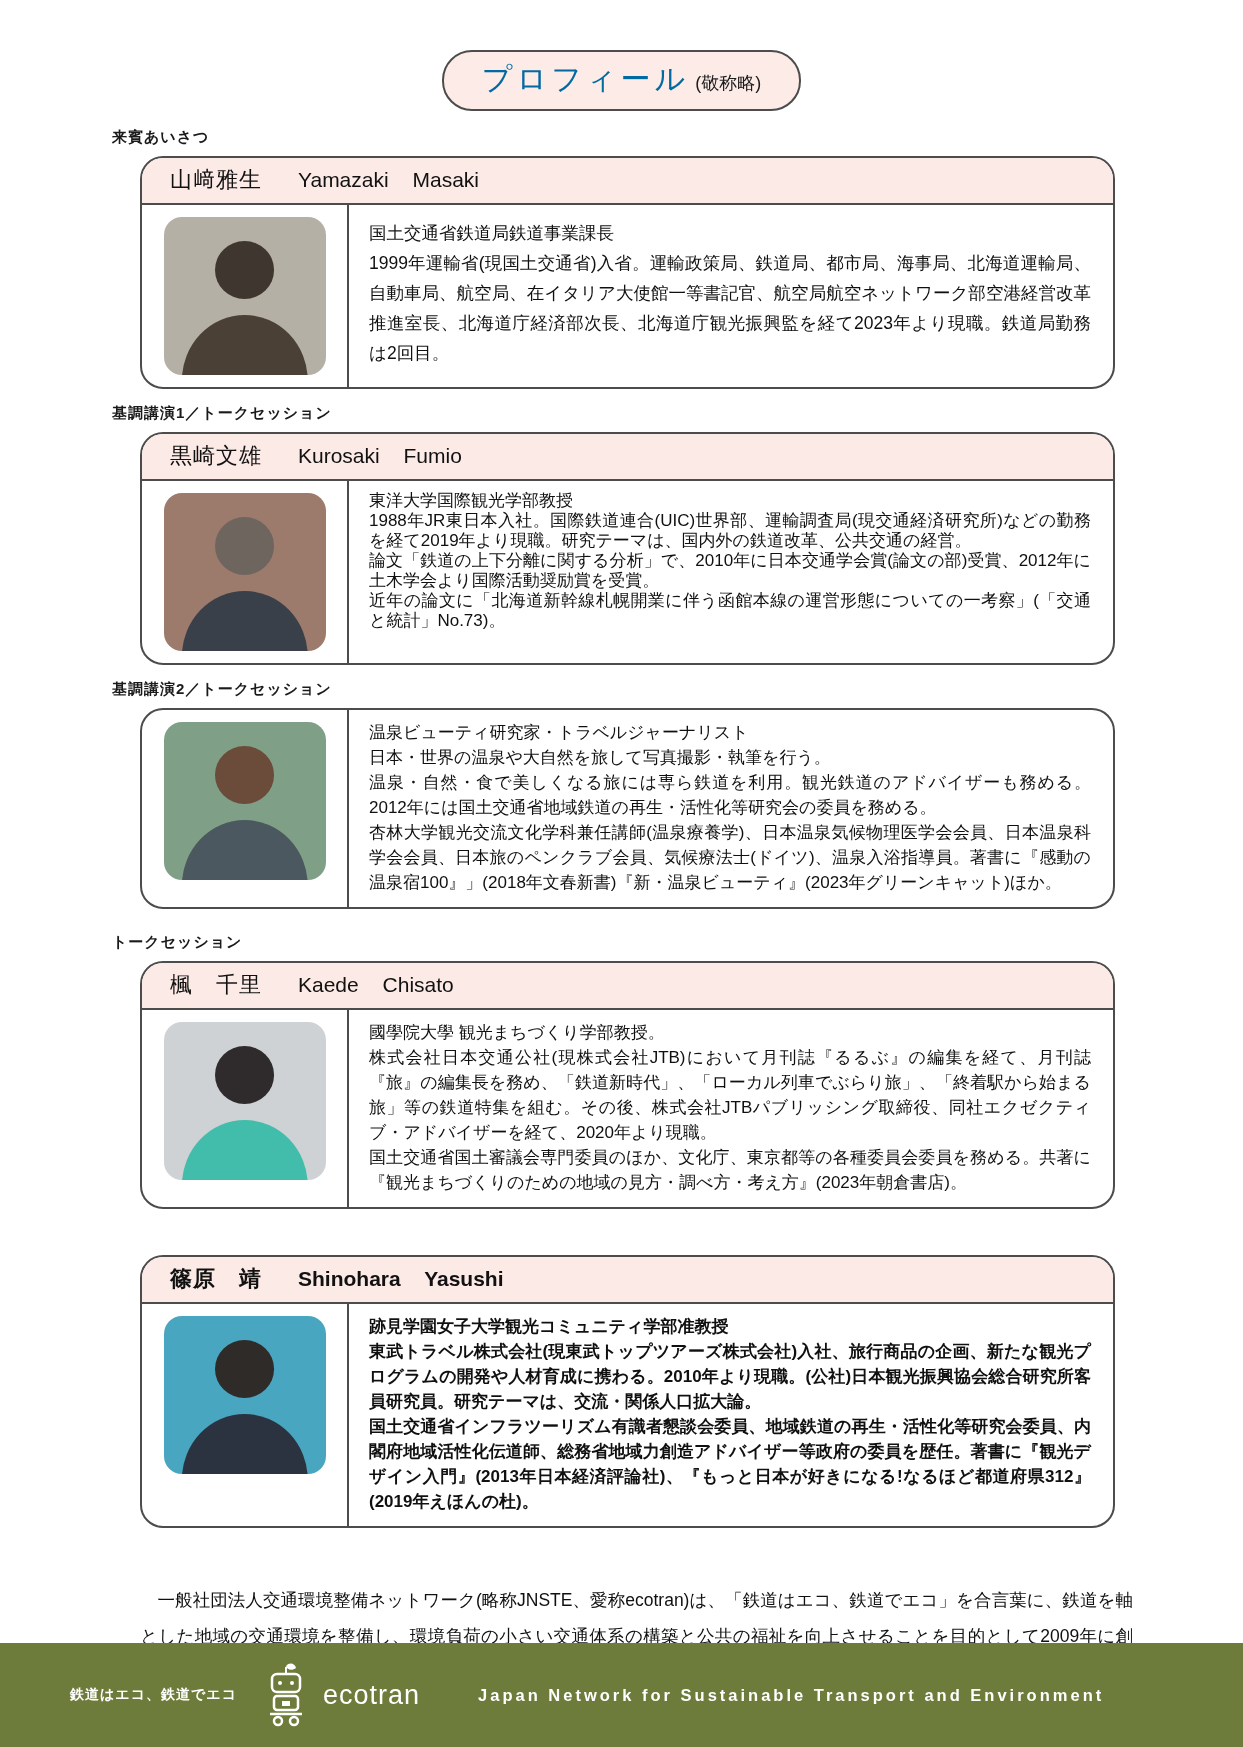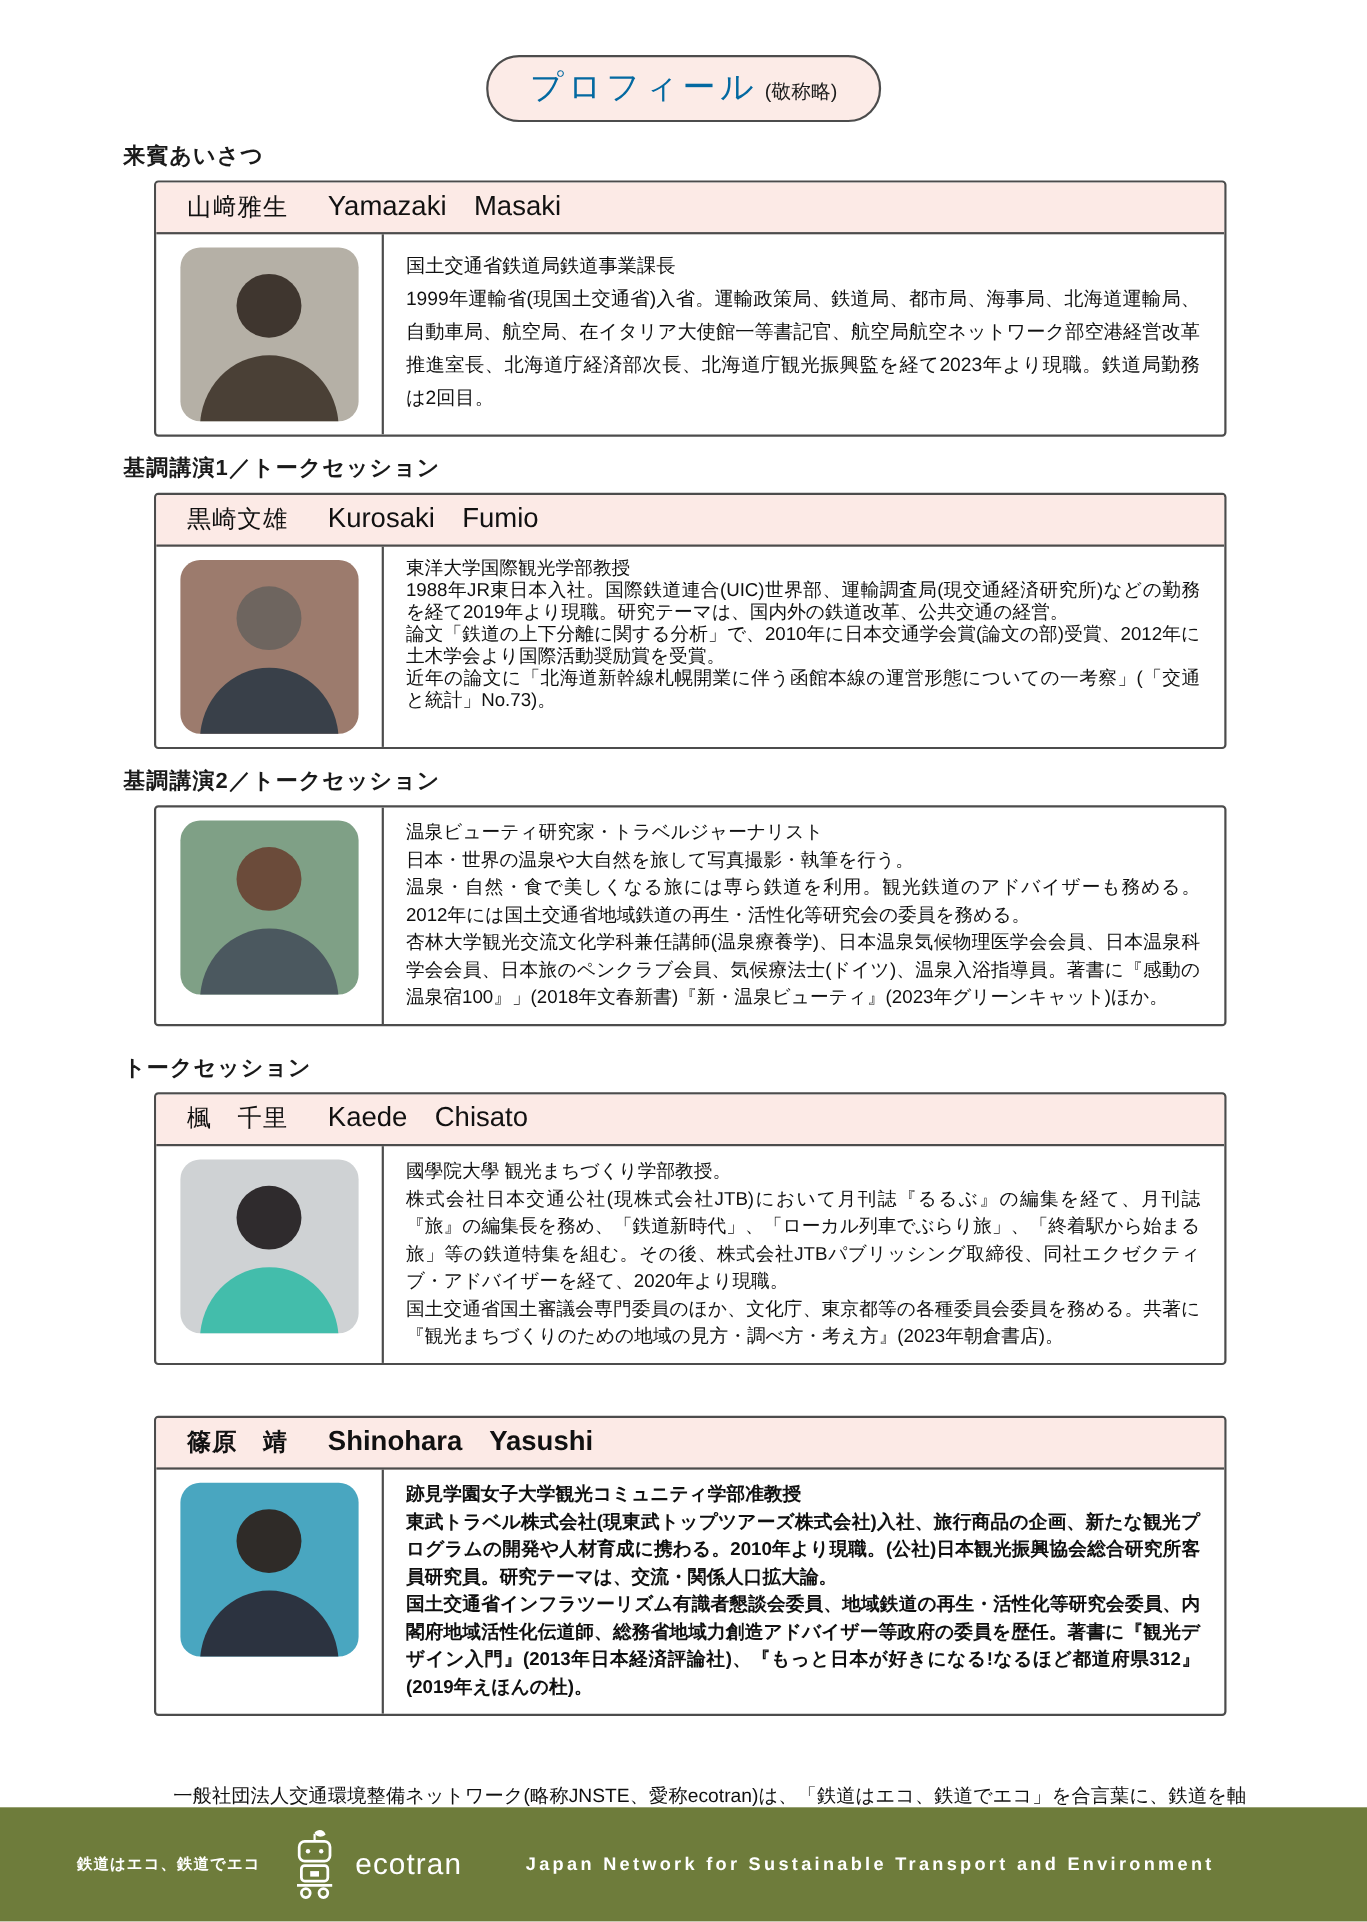--- a/index.html
+++ b/index.html
@@ -20,45 +20,45 @@
     border:2px solid #4c4c4c;
     border-radius:30px;
     padding:7px 38px 9px 38px;
   }
   .title-main { font-size:30px; letter-spacing:4px; color:#0369a1; }
   .title-suffix { font-size:18px; margin-left:6px; color:#1c1c1c; }
 
   
   .sec-label {
     margin:15px 0 9px 112px;
-    font-size:20px;
+    font-size:15px;
     font-weight:bold;
     color:#1a1a1a;
     letter-spacing:1px;
   }
   .sec-label.first { margin-top:17px; }
   .sec-label.gap { margin-top:24px; }
 
   
   .card {
     width:975px;
     margin-left:140px;
     border:2px solid #4c4c4c;
-    border-radius:4px;
+    border-radius:23px;
     overflow:hidden;
     background:#ffffff;
   }
   .card-header {
     background:#fceae6;
     border-bottom:2px solid #4c4c4c;
     padding:7px 0 8px 28px;
     display:flex; align-items:baseline; gap:36px;
   }
   .name-jp { font-size:22px; color:#111; letter-spacing:1px; }
-  .name-en { font-size:25px; color:#111; word-spacing:18px; }
+  .name-en { font-size:21px; color:#111; word-spacing:18px; }
   .card-body { display:flex; align-items:stretch; }
   .photo-col { flex:0 0 205px; display:flex; justify-content:center; align-items:flex-start; padding-top:12px; padding-bottom:12px; }
   .photo {
     width:162px; height:158px;
     border-radius:18px;
     position:relative; overflow:hidden;
   }
   .sil-head {
     position:absolute; top:15%; left:50%; transform:translateX(-50%);
     width:37%; height:37%; border-radius:50%;

